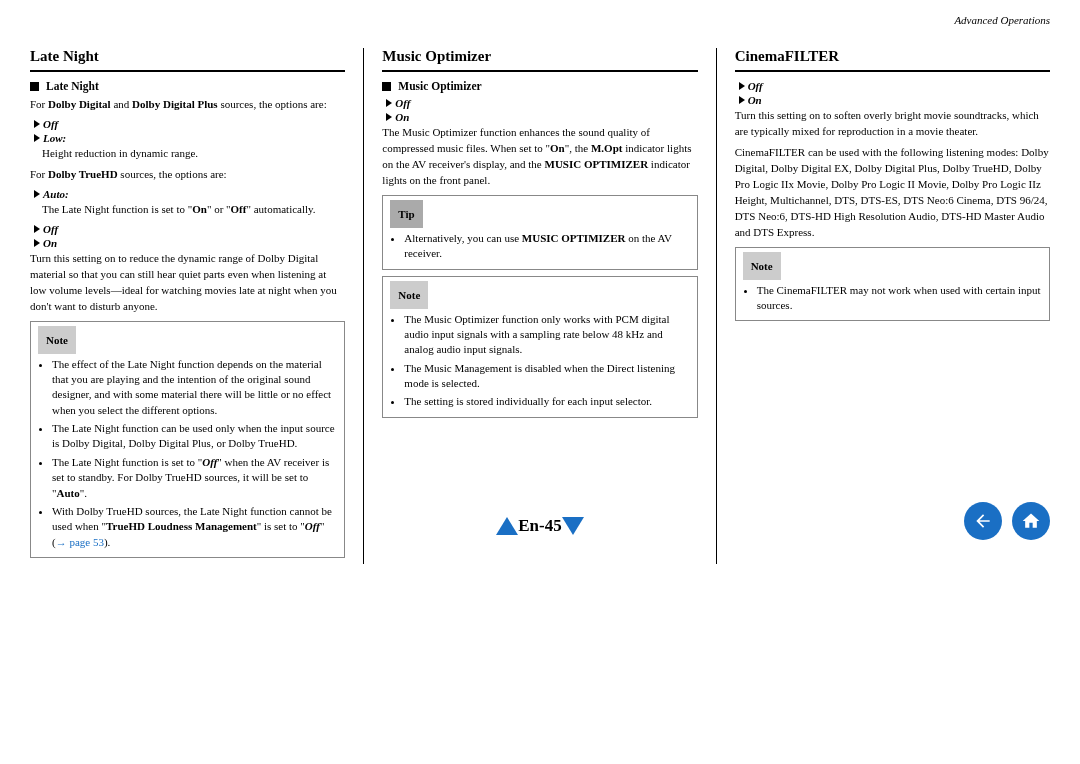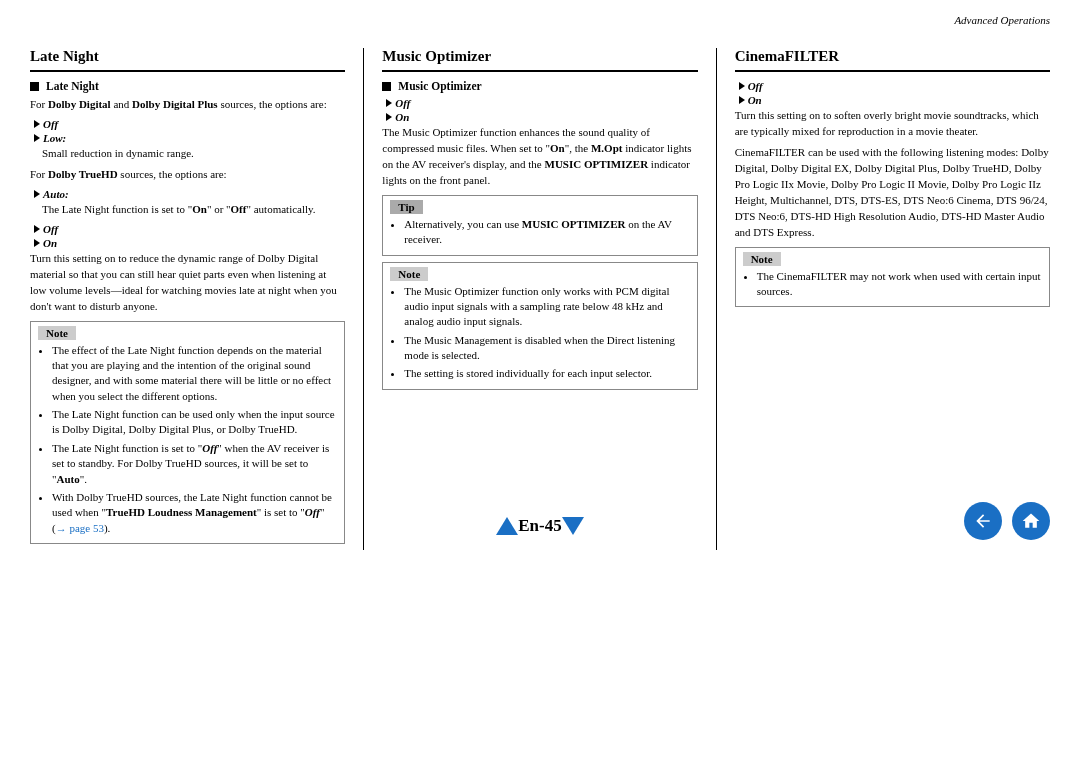--- a/index.html
+++ b/index.html
@@ -94,21 +94,21 @@
     }
     .note-box, .tip-box {
       border: 1px solid #888;
       padding: 4px 7px;
       margin: 6px 0;
     }
     .note-label, .tip-label {
       font-weight: bold;
       font-size: 11px;
       background: #ccc;
-      padding: 1px 8px;
+      padding: 8px 8px;
       display: inline-block;
       margin-bottom: 3px;
     }
     .tip-label {
       background: #aaa;
     }
     .note-box ul, .tip-box ul {
       list-style: disc;
       padding-left: 14px;
     }
@@ -195,21 +195,21 @@
       <p>For <span class="bold">Dolby Digital</span> and <span class="bold">Dolby Digital Plus</span> sources, the options are:</p>
 
       <div class="option-item">
         <span class="arrow-right"></span>
         <span><span class="bold italic">Off</span></span>
       </div>
       <div class="option-item">
         <span class="arrow-right"></span>
         <span><span class="bold">Low</span>:</span>
       </div>
-      <p class="indent">Small reduction in dynamic range.</p>
+      <p class="indent">Height reduction in dynamic range.</p>
 
       <p>For <span class="bold">Dolby TrueHD</span> sources, the options are:</p>
 
       <div class="option-item">
         <span class="arrow-right"></span>
         <span><span class="bold">Auto</span>:</span>
       </div>
       <p class="indent">The Late Night function is set to "<span class="bold">On</span>" or "<span class="bold">Off</span>" automatically.</p>
       <div class="option-item">
         <span class="arrow-right"></span>

